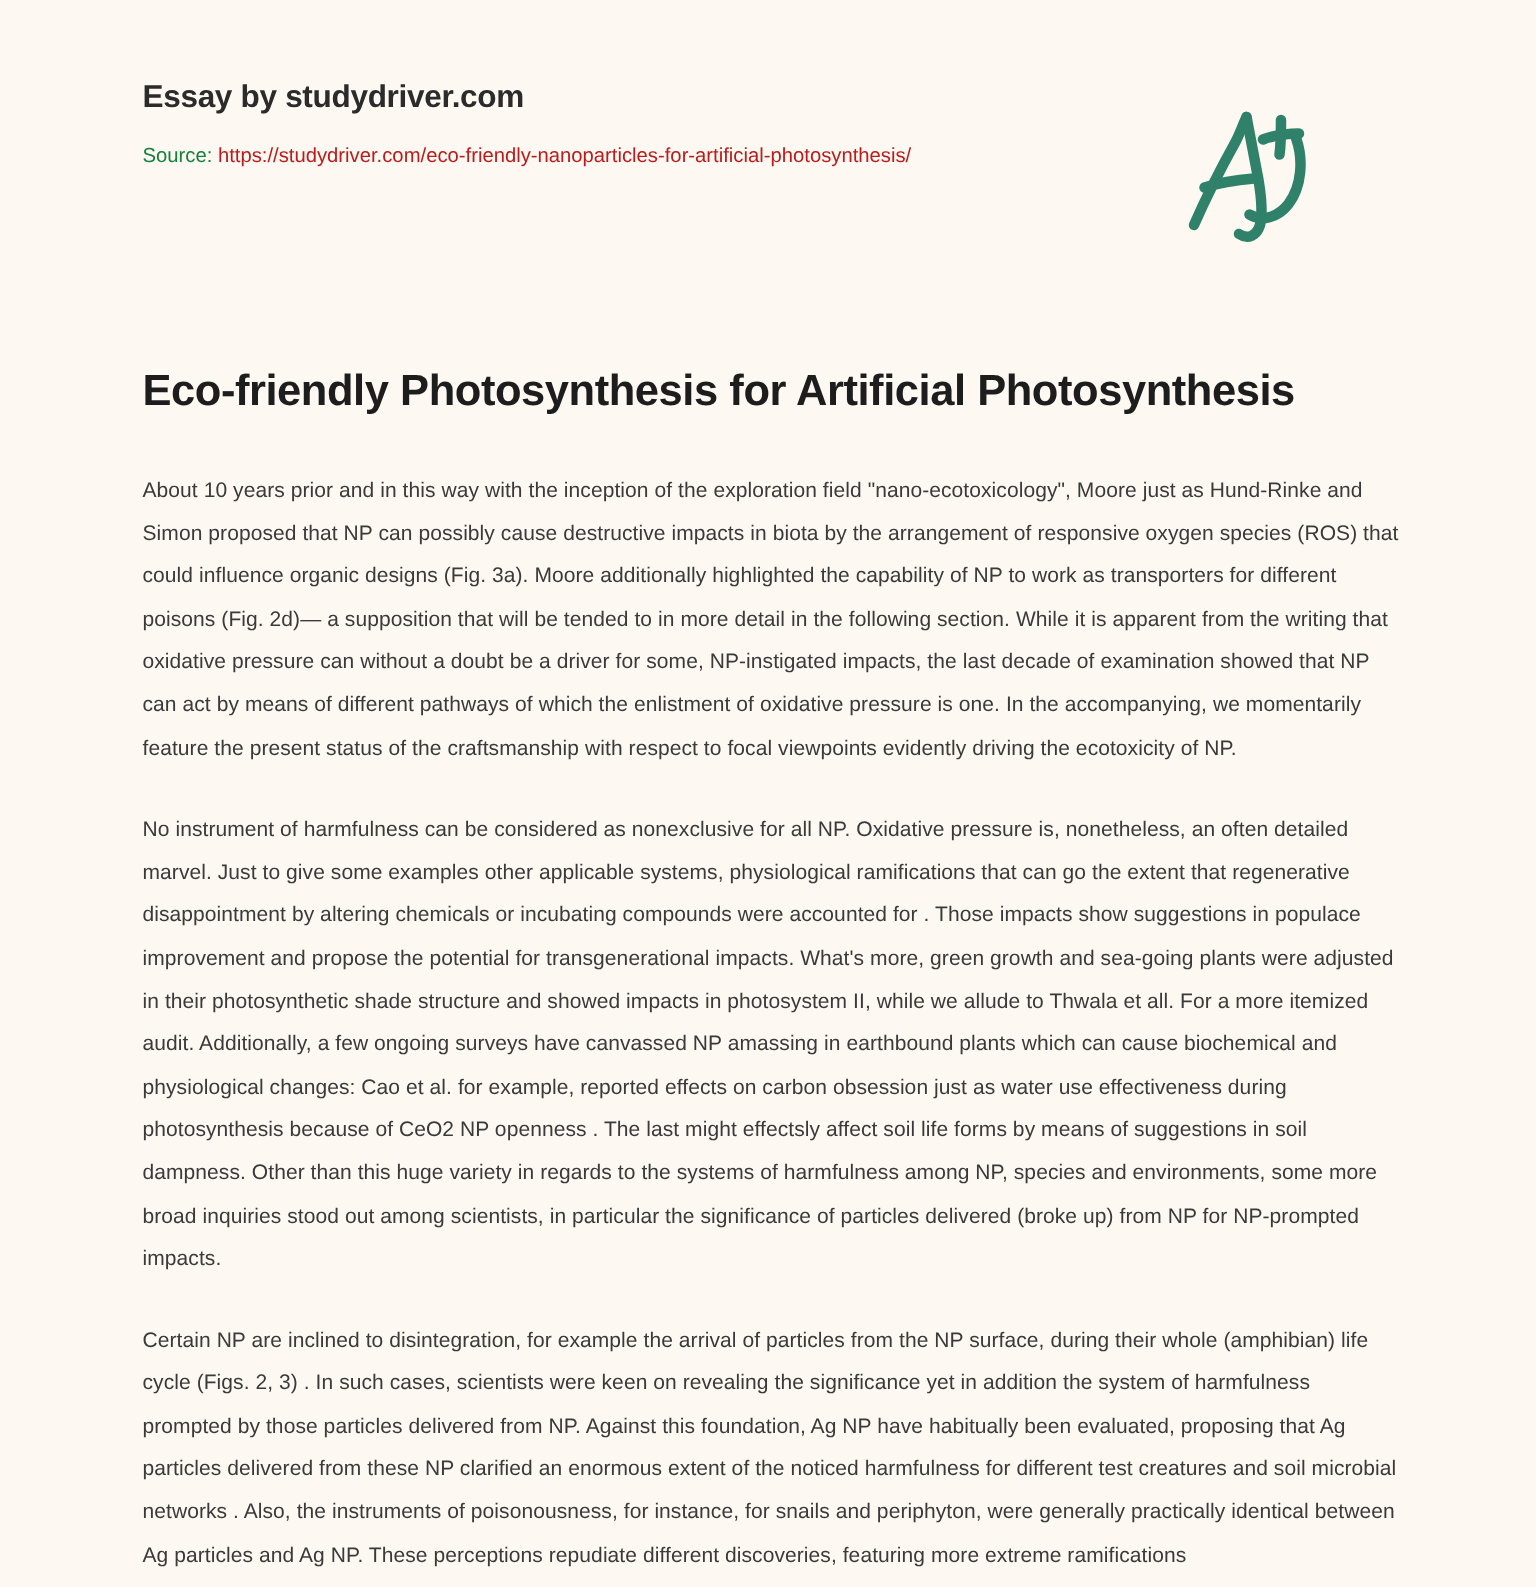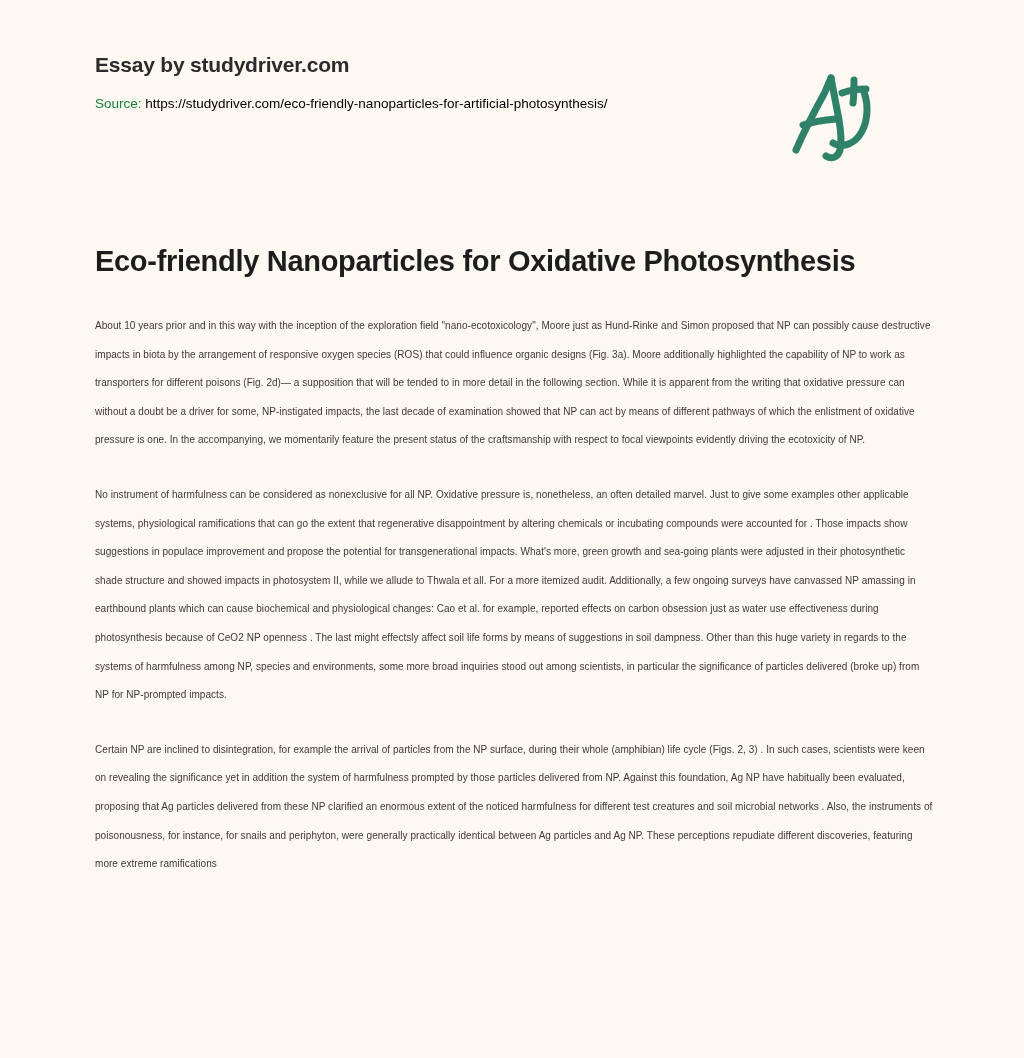--- a/index.html
+++ b/index.html
@@ -58,21 +58,21 @@
     line-height: 1.3;
     color: #8b8b8b;
     white-space: nowrap;
   }
 
   .source-label {
     color: #15803d;
   }
 
   .source-url {
-    color: #000000;
+    color: #b91c1c;
     text-decoration: none;
   }
 
   .logo-wrap {
     position: absolute;
     right: 72px;
     top: 62px;
     width: 110px;
     height: 110px;
   }
@@ -100,21 +100,21 @@
   
   .body-copy {
     position: absolute;
     left: 95px;
     top: 312px;
     width: 838px;
   }
 
   .body-copy p {
     margin: 0 0 26px 0;
-    font-size: 10px;
+    font-size: 14px;
     line-height: 28.6px;
     color: #3a3a3a;
     text-align: left;
     letter-spacing: 0.05px;
   }
 
   .body-copy p:last-child {
     margin-bottom: 0;
   }
 </style>
@@ -146,21 +146,21 @@
 
           <path d="M80 18 C80 26 80 34 79 41" stroke-width="7"></path>
 
           <path d="M90 30 C95 44 94 62 85 74 C78 83 67 86 59 81" stroke-width="7"></path>
         </g>
       </svg>
     </div>
 
   </div>
 
-  <h1 class="doc-title">Eco-friendly Nanoparticles for Oxidative Photosynthesis</h1>
+  <h1 class="doc-title">Eco-friendly Photosynthesis for Artificial Photosynthesis</h1>
 
   <div class="body-copy">
     <p>About 10 years prior and in this way with the inception of the exploration field "nano-ecotoxicology", Moore just as Hund-Rinke and Simon proposed that NP can possibly cause destructive impacts in biota by the arrangement of responsive oxygen species (ROS) that could influence organic designs (Fig. 3a). Moore additionally highlighted the capability of NP to work as transporters for different poisons (Fig. 2d)— a supposition that will be tended to in more detail in the following section. While it is apparent from the writing that oxidative pressure can without a doubt be a driver for some, NP-instigated impacts, the last decade of examination showed that NP can act by means of different pathways of which the enlistment of oxidative pressure is one. In the accompanying, we momentarily feature the present status of the craftsmanship with respect to focal viewpoints evidently driving the ecotoxicity of NP.</p>
     <p>No instrument of harmfulness can be considered as nonexclusive for all NP. Oxidative pressure is, nonetheless, an often detailed marvel. Just to give some examples other applicable systems, physiological ramifications that can go the extent that regenerative disappointment by altering chemicals or incubating compounds were accounted for . Those impacts show suggestions in populace improvement and propose the potential for transgenerational impacts. What's more, green growth and sea-going plants were adjusted in their photosynthetic shade structure and showed impacts in photosystem II, while we allude to Thwala et all. For a more itemized audit. Additionally, a few ongoing surveys have canvassed NP amassing in earthbound plants which can cause biochemical and physiological changes: Cao et al. for example, reported effects on carbon obsession just as water use effectiveness during photosynthesis because of CeO2 NP openness . The last might effectsly affect soil life forms by means of suggestions in soil dampness. Other than this huge variety in regards to the systems of harmfulness among NP, species and environments, some more broad inquiries stood out among scientists, in particular the significance of particles delivered (broke up) from NP for NP-prompted impacts.</p>
     <p>Certain NP are inclined to disintegration, for example the arrival of particles from the NP surface, during their whole (amphibian) life cycle (Figs. 2, 3) . In such cases, scientists were keen on revealing the significance yet in addition the system of harmfulness prompted by those particles delivered from NP. Against this foundation, Ag NP have habitually been evaluated, proposing that Ag particles delivered from these NP clarified an enormous extent of the noticed harmfulness for different test creatures and soil microbial networks . Also, the instruments of poisonousness, for instance, for snails and periphyton, were generally practically identical between Ag particles and Ag NP. These perceptions repudiate different discoveries, featuring more extreme ramifications</p>
   </div>
 
 </div>
 
 </body></html>

